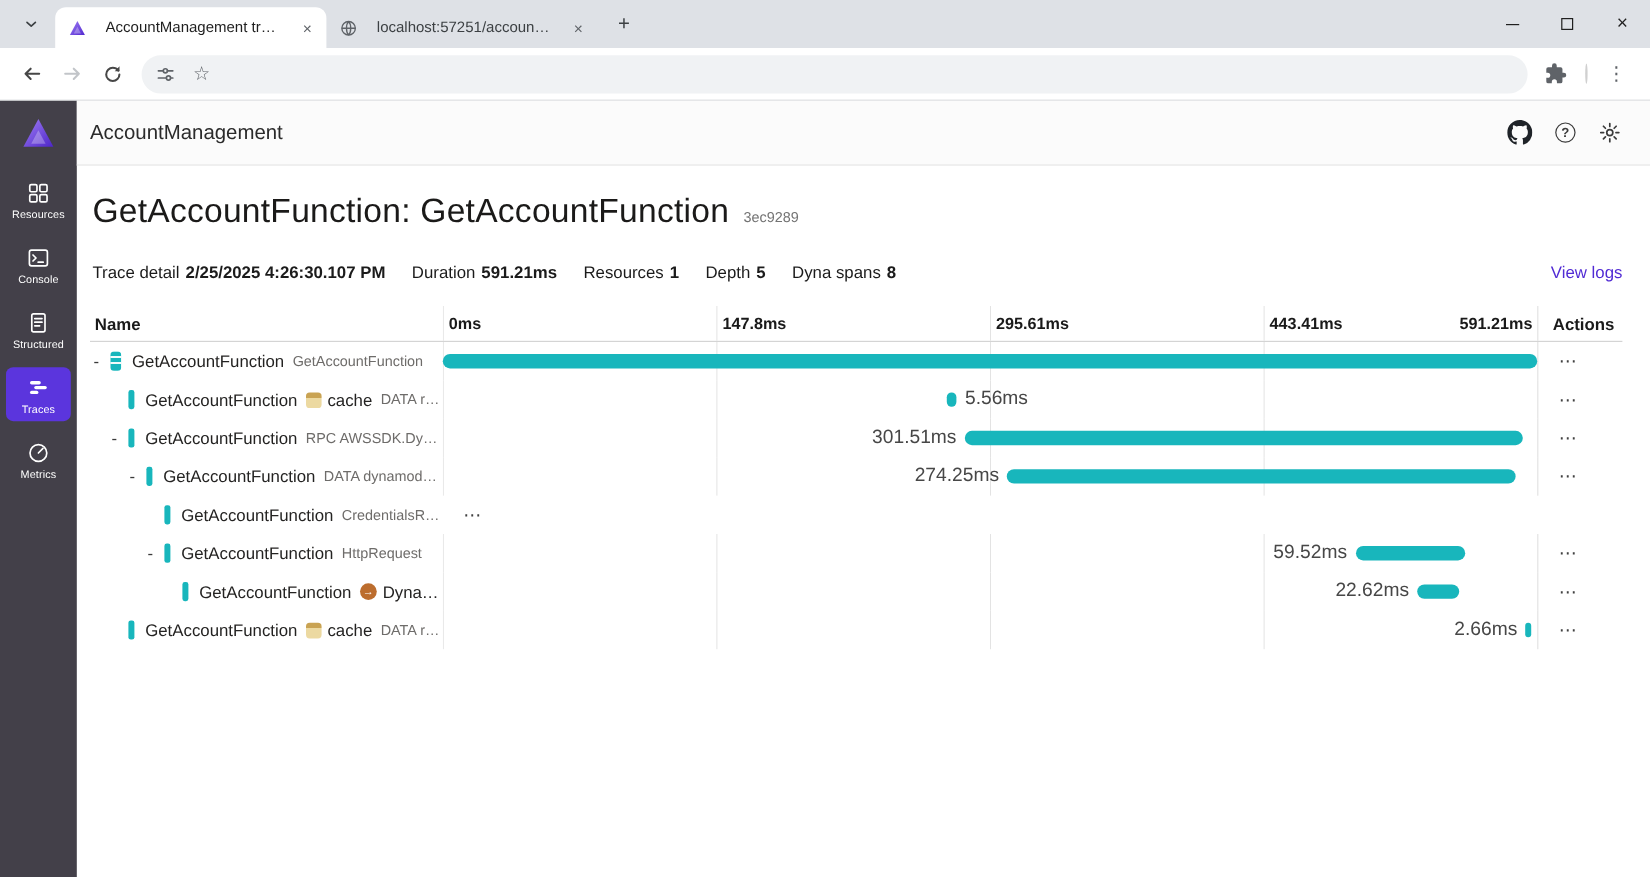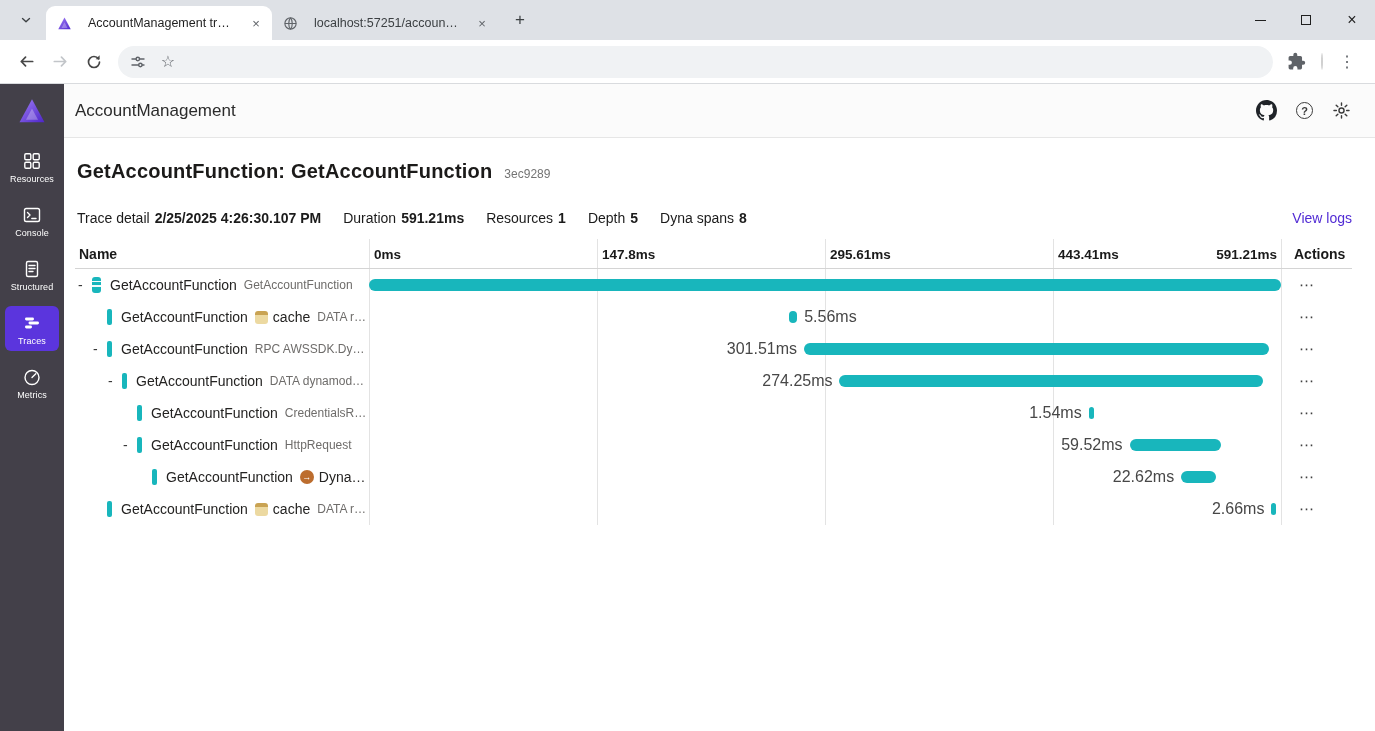--- a/index.html
+++ b/index.html
@@ -43,28 +43,28 @@
   .main{flex:1;display:flex;flex-direction:column;min-width:0}
   .appheader{height:54px;background:#fbfbfb;border-bottom:1px solid #e6e6e6;display:flex;align-items:center;padding:0 24px 0 11px;flex-shrink:0}
   .apptitle{font-size:17px;color:#2b2b2b}
   .headicons{margin-left:auto;display:flex;align-items:center;gap:19px}
   .headicons .hbtn{display:flex;align-items:center;justify-content:center}
   .helpicon{width:17px;height:17px;border-radius:50%;border:1.6px solid #3b3b3b;color:#3b3b3b;font-size:11px;font-weight:bold;display:flex;align-items:center;justify-content:center}
 
   
   .content{flex:1;padding:12px 23px 0 11px;overflow:hidden}
   .pagetitle-row{display:flex;align-items:baseline;gap:12px;margin:10px 0 0 2px}
-  h1{font-size:20px;color:#1b1a19;font-weight:bold;letter-spacing:.2px}
+  h1{font-size:28px;color:#1b1a19;font-weight:normal;letter-spacing:.2px}
   .traceid{font-size:12px;color:#737373}
   .meta-row{display:flex;align-items:center;gap:22px;margin:27px 0 0 2px;font-size:14px}
   .meta .v{font-weight:bold;margin-left:5px}
   .viewlogs{margin-left:auto;color:var(--accent);font-size:14px;text-decoration:none;cursor:pointer}
 
   
-  .wf{margin-top:13px}
+  .wf{margin-top:20px}
   .wf-header{display:flex;height:30px;align-items:center;border-bottom:1px solid #d4d4d4;font-weight:bold;font-size:14px;color:#1a1a1a}
   .wf-header-name{width:294px;padding-left:4px;flex-shrink:0}
   .wf-header-timeline{flex:1;align-self:stretch;position:relative}
   .wf-header-actions{width:70px;padding-left:12px;flex-shrink:0}
   .gridlines{background-image:linear-gradient(to right,#e3e3e3 1px,transparent 1px);background-size:25% 100%;border-right:1px solid #e3e3e3;position:relative}
   .tick{position:absolute;top:50%;transform:translateY(-50%);font-size:13.5px;font-weight:bold;white-space:nowrap}
   .t0{left:5px}.t1{left:calc(25% + 5px)}.t2{left:calc(50% + 5px)}.t3{left:calc(75% + 5px)}.t4{right:4px}
   .wf-row{display:flex;height:32px;align-items:stretch}
   .wf-namecell{width:294px;display:flex;align-items:center;overflow:hidden;white-space:nowrap;flex-shrink:0;cursor:pointer}
   .wf-toggle{width:14px;flex-shrink:0;font-size:14px;color:#3a3a3a;text-align:left;line-height:1}
@@ -378,24 +378,20 @@
                 <button class="actions-btn">⋯</button>
               </div>
             </div>
             <div class="wf-row">
               <div class="wf-namecell" style="padding-left: 48px;">
                 <span class="wf-toggle"></span>
                 <span class="kind"></span>
                 <span class="wf-name">GetAccountFunction</span>
                 <span class="wf-detail">CredentialsRe…</span>
               </div>
-              <div class="wf-timeline gridlines">
-                <div class="wf-bar" style="left: 78.906%; width: 0.260483%;"></div>
-                <span class="wf-label" style="right: calc(21.094% + 7px);">1.54ms</span>
-              </div>
               <div class="wf-actions">
                 <button class="actions-btn">⋯</button>
               </div>
             </div>
             <div class="wf-row">
               <div class="wf-namecell" style="padding-left: 48px;">
                 <span class="wf-toggle">-</span>
                 <span class="kind"></span>
                 <span class="wf-name">GetAccountFunction</span>
                 <span class="wf-detail">HttpRequest</span>

